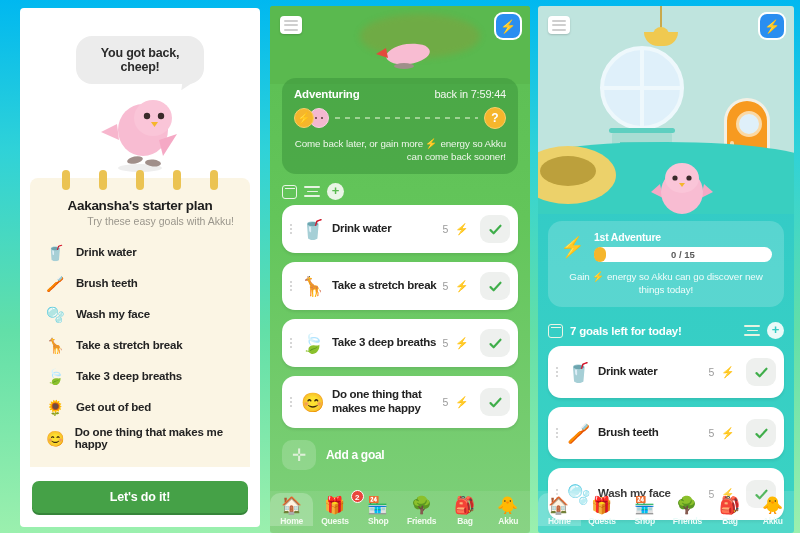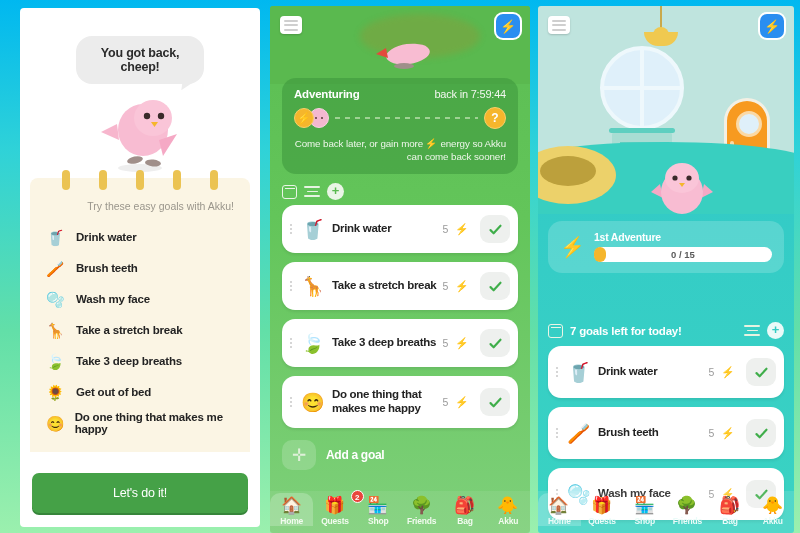--- a/index.html
+++ b/index.html
@@ -43,21 +43,21 @@
   .ring { width: 8px; height: 20px; background: #ebc352; border-radius: 4px; }
   .nb-title { text-align: center; font-size: 13.5px; font-weight: bold; color: #1d1d1d; letter-spacing: -0.3px; }
   .nb-sub { text-align: right; font-size: 10.5px; color: #9a968c; margin-top: 2px; margin-bottom: 10px; }
   .nb-list { display: flex; flex-direction: column; gap: 1px; }
   .nb-item { display: flex; align-items: center; gap: 10px; height: 30px; }
   .nb-emoji { font-size: 15px; width: 20px; text-align: center; line-height: 1; }
   .nb-label { font-size: 11.5px; font-weight: bold; color: #232323; letter-spacing: -0.2px; }
   .p1-spacer { flex: 1 1 auto; }
   .cta {
     margin: 0 12px 14px; background: #45a147; color: #fff; border: none;
-    border-radius: 7px; height: 40px; font-size: 12.5px; font-weight: normal;
+    border-radius: 7px; height: 32px; font-size: 12.5px; font-weight: bold;
     font-family: inherit; cursor: pointer; letter-spacing: -0.2px;
     box-shadow: 0 2px 0 #36853a;
   }
 
   
   .p2 { width: 268px; height: 533px; padding: 6px 4px 0 4px; }
   .p2-inner {
     width: 100%; height: 100%; position: relative; overflow: hidden;
     background: linear-gradient(180deg, #5bbd52 0%, #63c55a 40%, #7ed07a 100%);
     border-radius: 3px;
@@ -215,20 +215,21 @@
       </div>
 
       <div class="notebook">
         <div class="rings">
           <div class="ring"></div>
           <div class="ring"></div>
           <div class="ring"></div>
           <div class="ring"></div>
           <div class="ring"></div>
         </div>
+        <div class="nb-title">Aakansha's starter plan</div>
         <div class="nb-sub">Try these easy goals with Akku!</div>
         <div class="nb-list">
           <div class="nb-item">
             <span class="nb-emoji">🥤</span>
             <span class="nb-label">Drink water</span>
           </div>
           <div class="nb-item">
             <span class="nb-emoji">🪥</span>
             <span class="nb-label">Brush teeth</span>
           </div>
@@ -457,20 +458,21 @@
         <div class="adv2-row">
           <span class="adv2-bolt">⚡</span>
           <span class="adv2-col">
             <span class="adv2-title" style="display:block">1st Adventure</span>
             <span class="pbar" style="display:flex">
               <span class="fill" style="width: 7%;"></span>
               <span class="txt">0 / 15</span>
             </span>
           </span>
         </div>
+        <div class="adv2-note">Gain ⚡ energy so Akku can go discover new things today!</div>
       </div>
 
       <div class="goals-head">
         <span class="cal"></span>
         <span class="goals-head-txt">7 goals left for today!</span>
         <span class="icon-filter">
             <i></i>
             <i></i>
             <i></i>
           </span>

